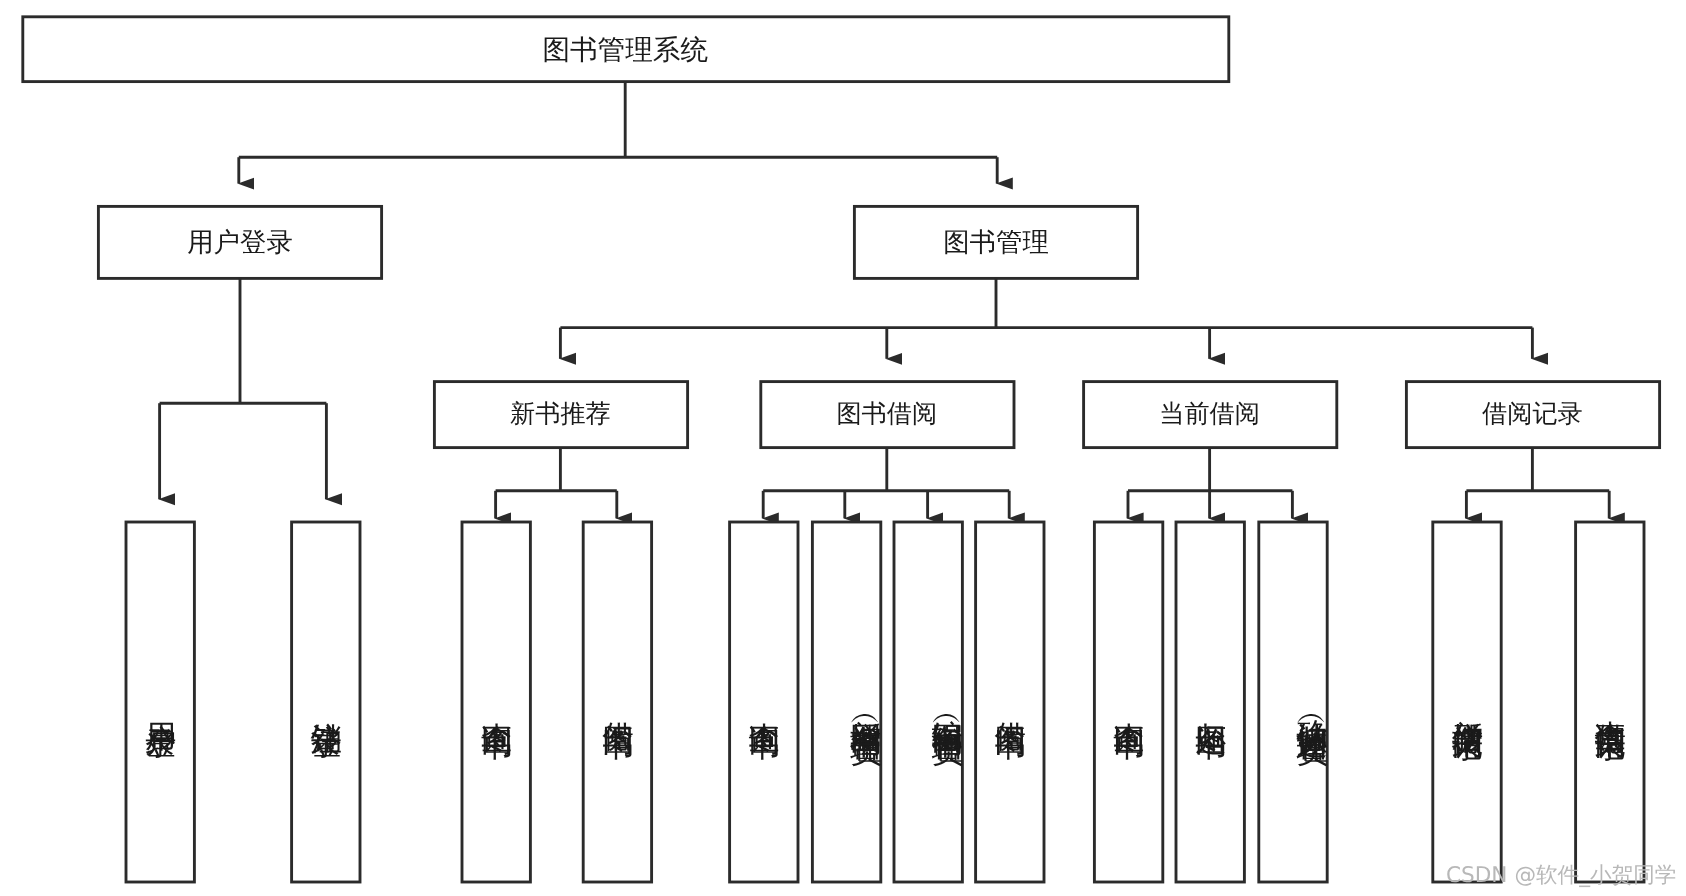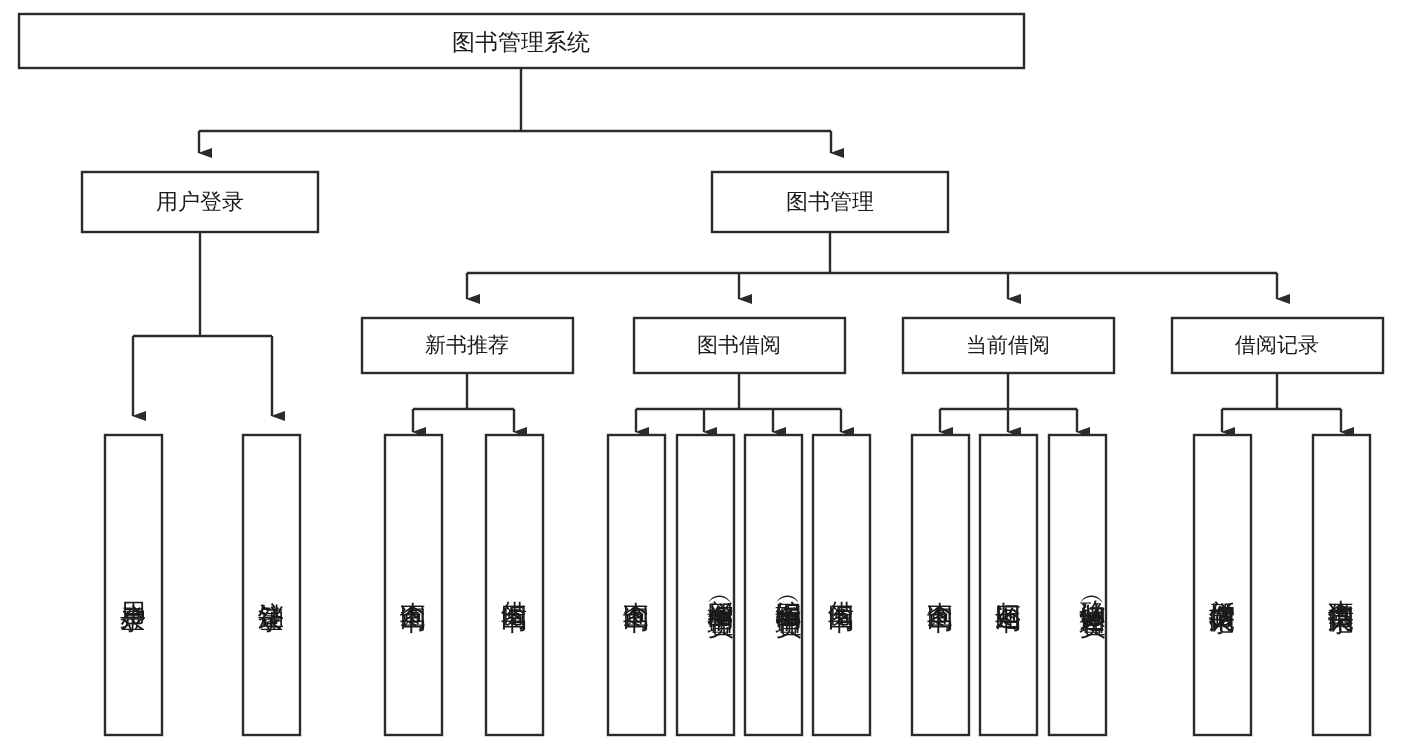--- a/index.html
+++ b/index.html
@@ -165,13 +165,14 @@
   <div class="vlabel" style="left:745px;top:441px;width:57px;height:294px;display:flex;align-items:flex-start;justify-content:center;">编辑图书（管理员）</div>
   <div class="vlabel" style="left:813px;top:435px;width:57px;height:300px;display:flex;align-items:center;justify-content:center;">借阅图书</div>
 
   <div class="vlabel" style="left:912px;top:435px;width:57px;height:300px;display:flex;align-items:center;justify-content:center;">查询图书</div>
   <div class="vlabel" style="left:980px;top:435px;width:57px;height:300px;display:flex;align-items:center;justify-content:center;">归还图书</div>
   <div class="vlabel" style="left:1049px;top:441px;width:57px;height:294px;display:flex;align-items:flex-start;justify-content:center;">确认归还（管理员）</div>
 
   <div class="vlabel" style="left:1194px;top:435px;width:57px;height:300px;display:flex;align-items:center;justify-content:center;">新增借阅记录</div>
   <div class="vlabel" style="left:1313px;top:435px;width:57px;height:300px;display:flex;align-items:center;justify-content:center;">查询借阅记录</div>
 
+  <div id="watermark">CSDN @软件_小贺同学</div>
 </div>
 
 </body></html>

